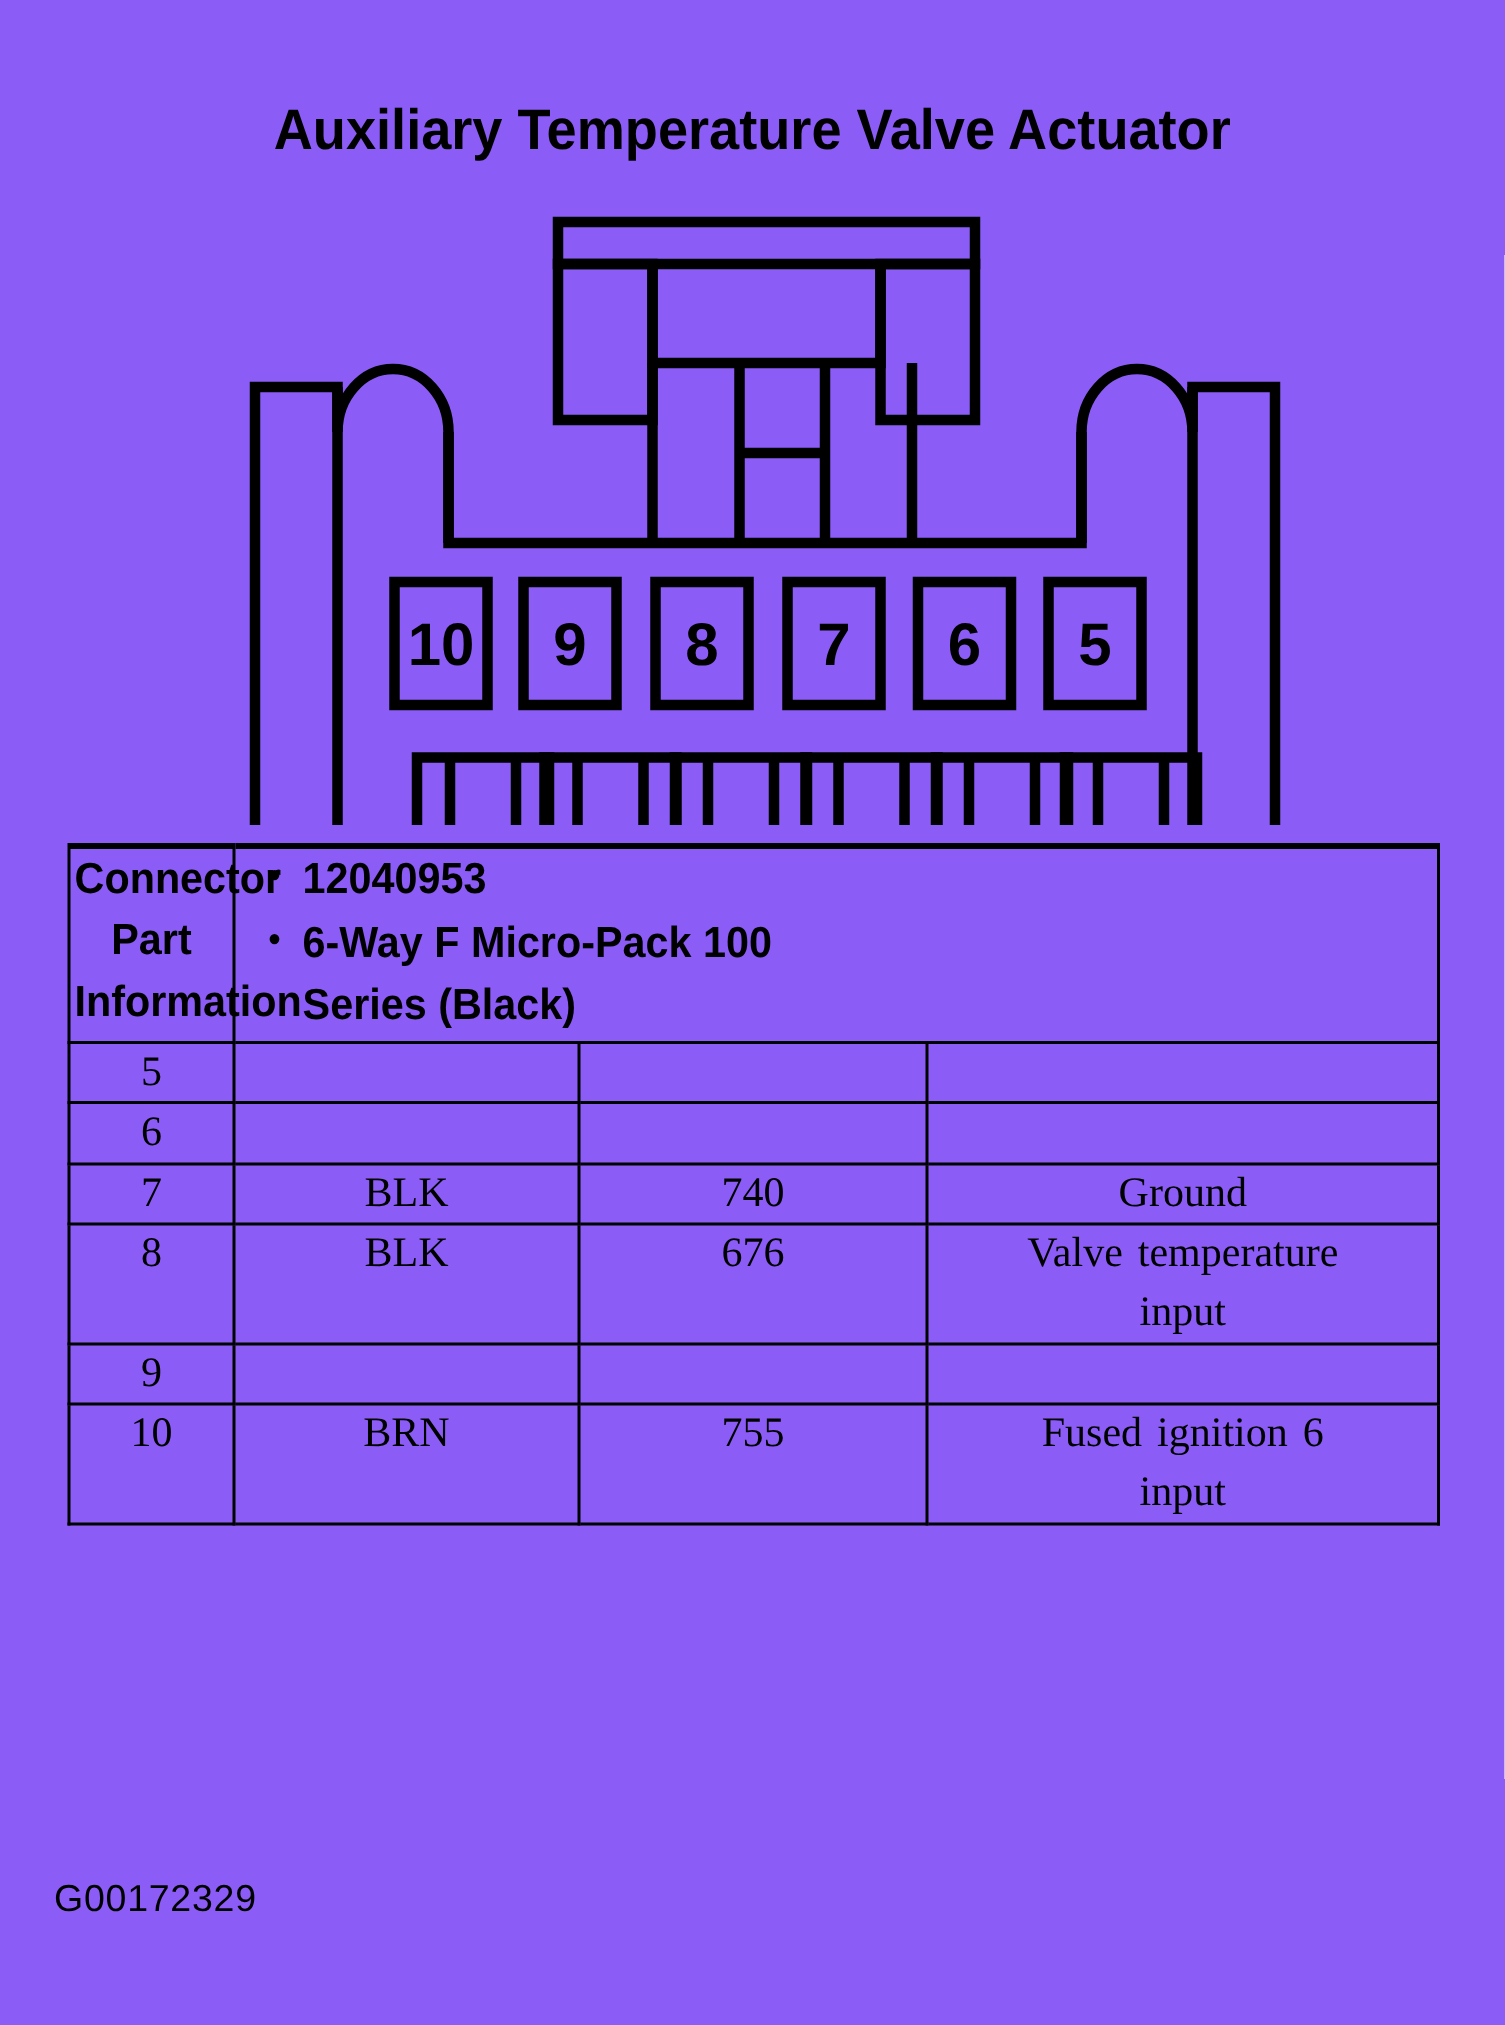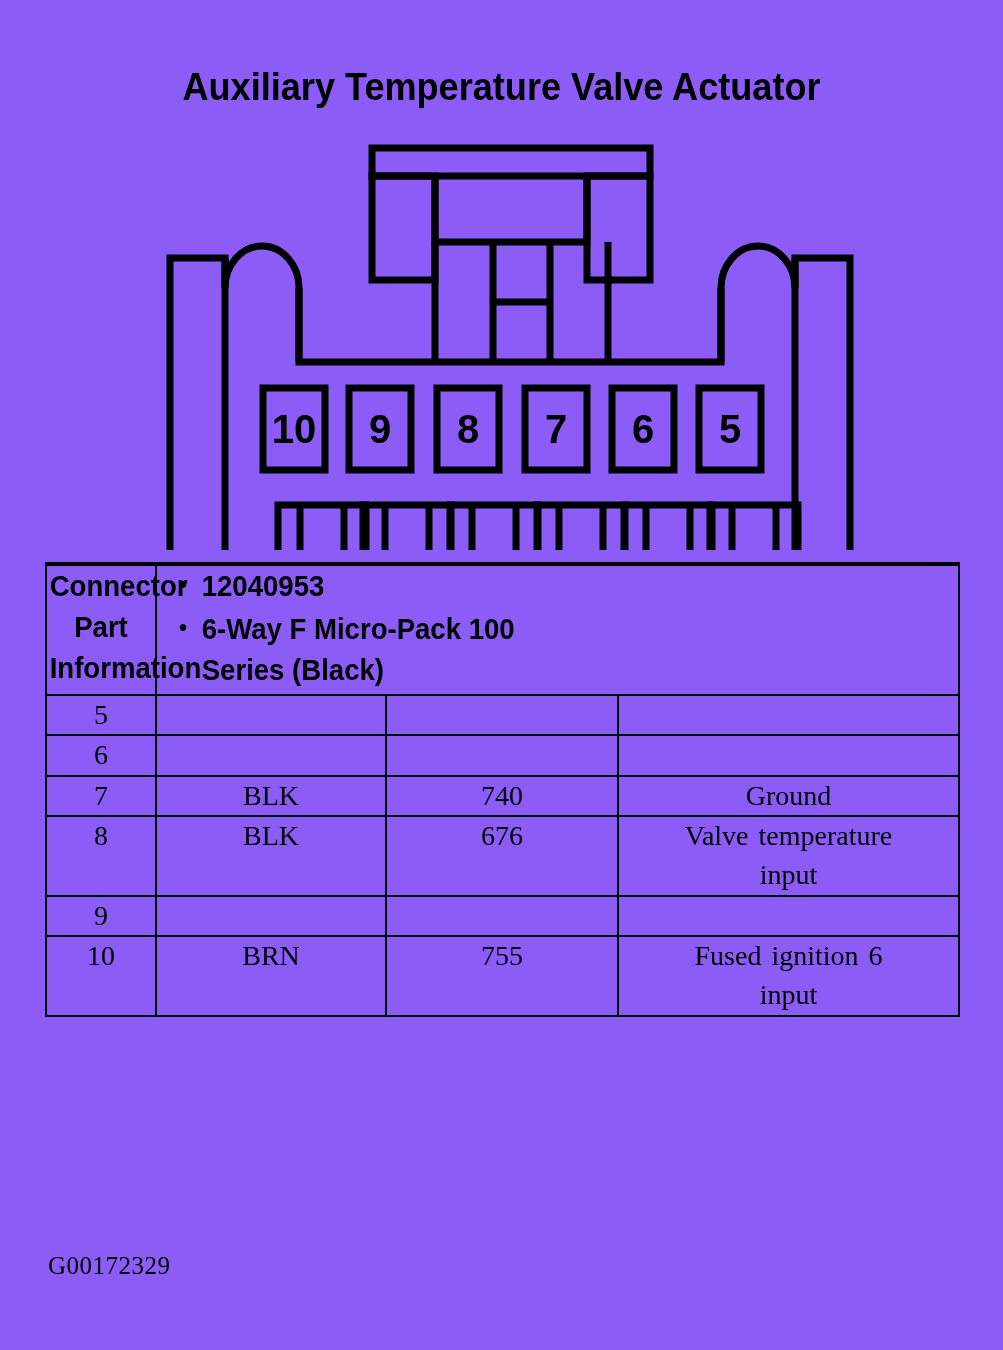--- a/index.html
+++ b/index.html
@@ -113,23 +113,23 @@
     text-align: center;
     padding-left: 10px;
     word-spacing: 3px;
   }
   .row-tall .cell { padding-bottom: 44px; }
   .row-tall2 .cell { padding-bottom: 12px; }
 
   
   #figure-code {
     position: absolute;
-    left: 48px;
+    left: 36px;
     top: 1252px;
-    font-family: Liberation Serif, serif;
+    font-family: Liberation Sans, sans-serif;
     font-size: 25px;
     letter-spacing: 0.5px;
     color: #000;
   }
 </style>
 </head>
 <body>
 
 <div id="page">
 

